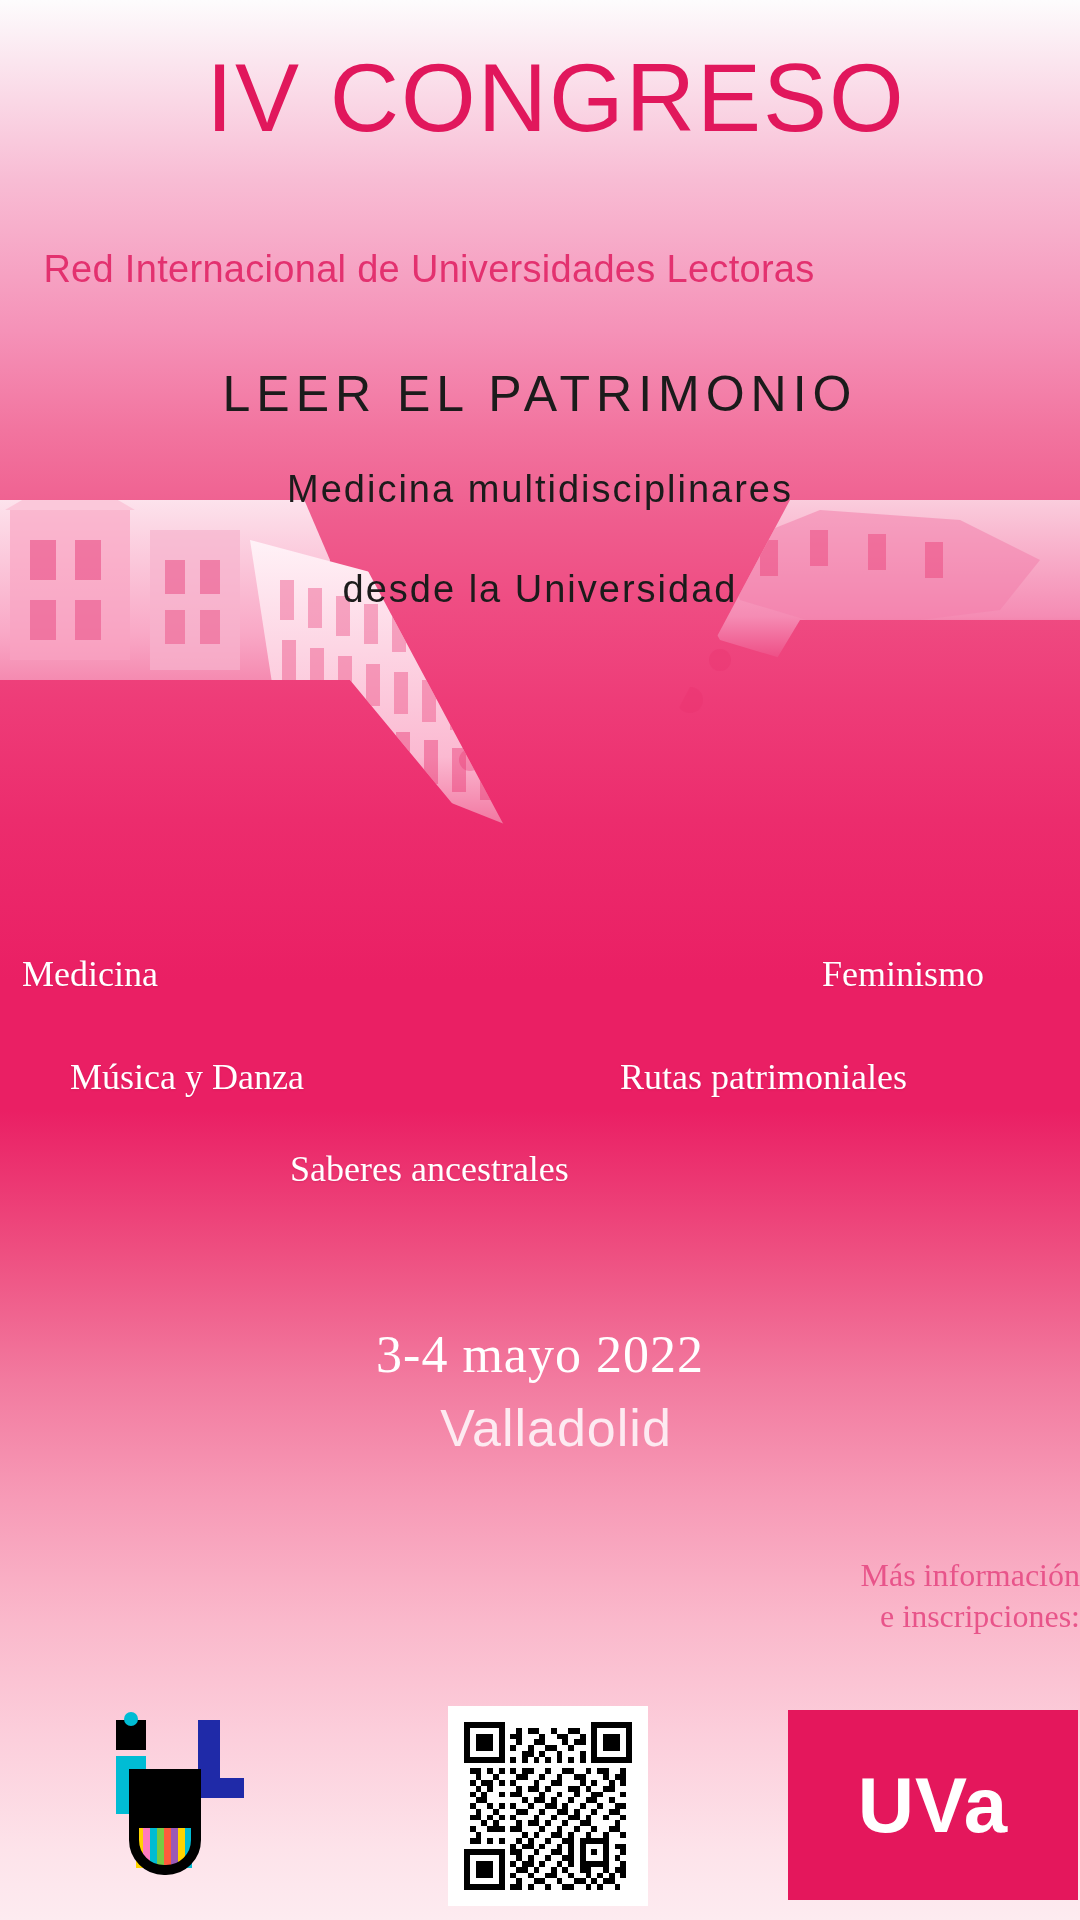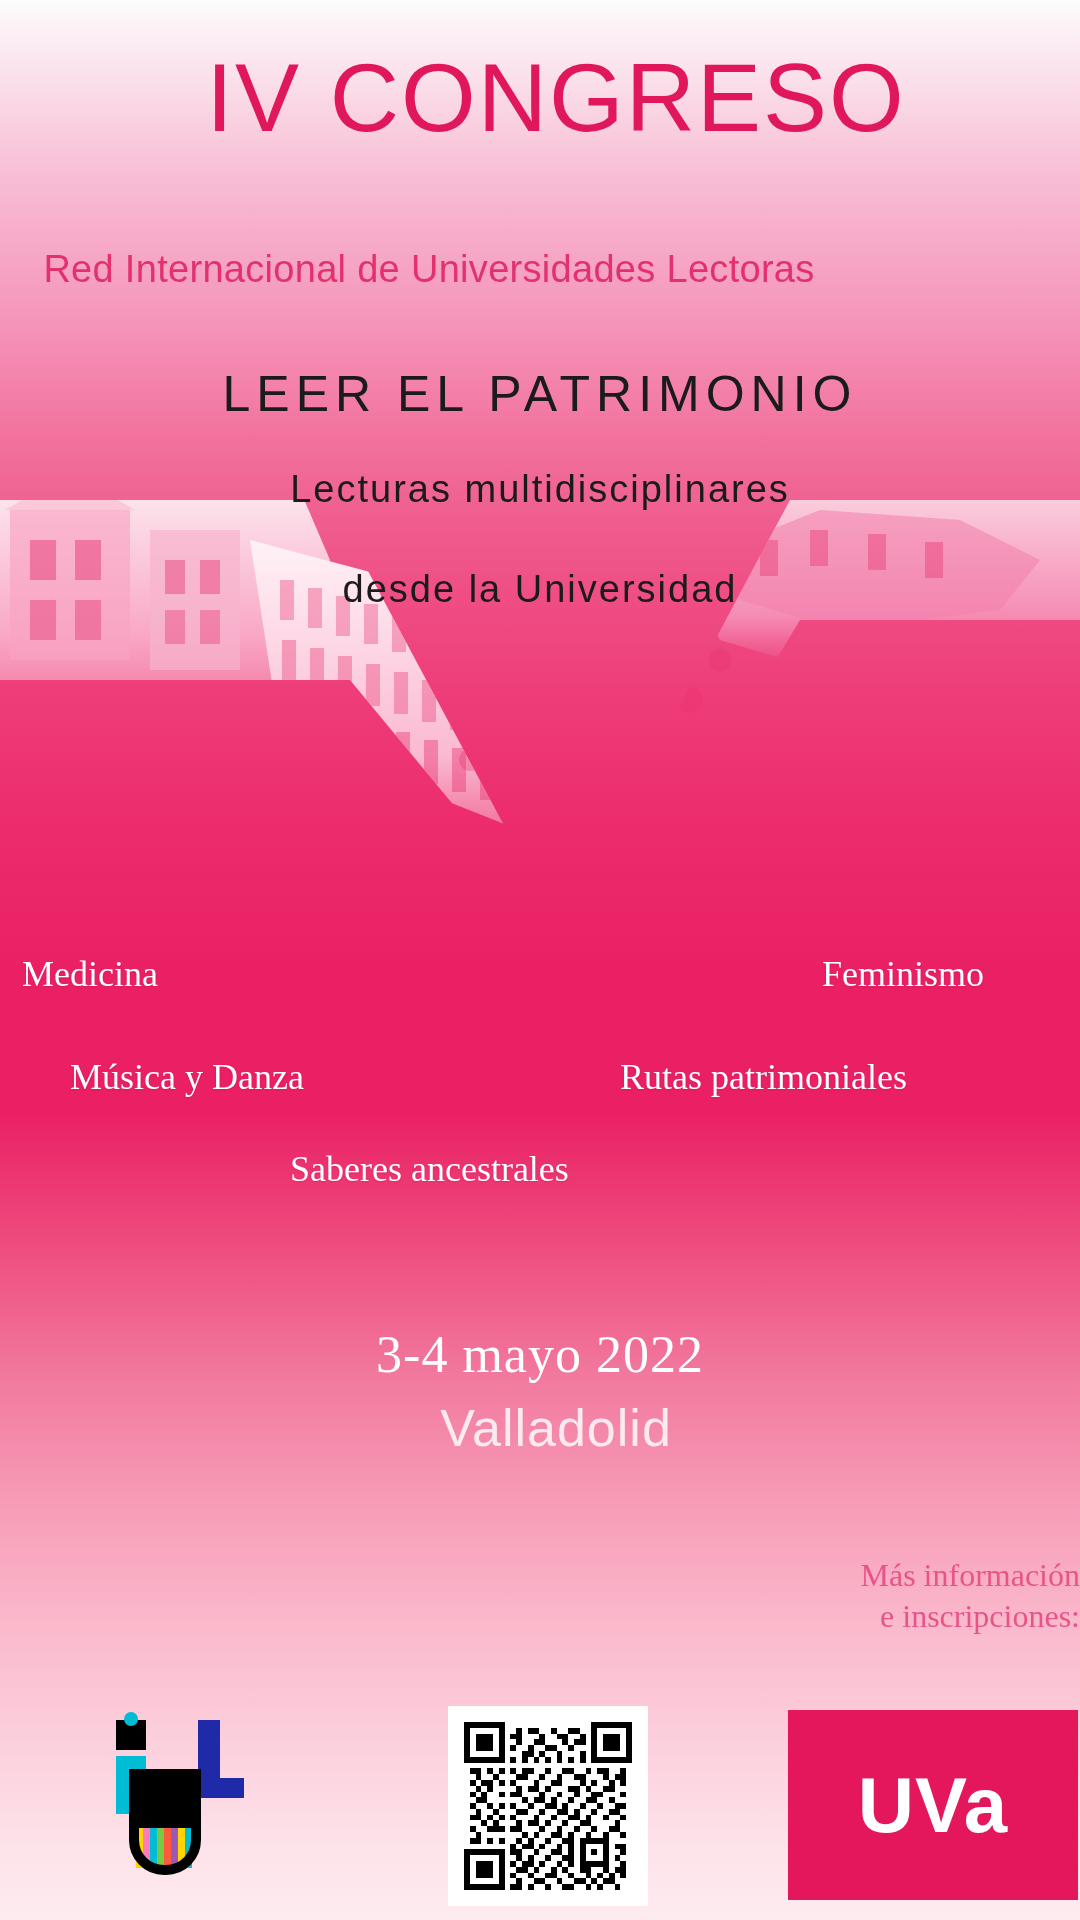--- a/index.html
+++ b/index.html
@@ -314,21 +314,21 @@
           <circle cx="470" cy="260" r="11"></circle>
             <circle cx="720" cy="160" r="11"></circle>
         </g>
       </g>
     </svg>
   </div>
 
   <div class="title-main">IV CONGRESO</div>
   <div class="subtitle-network">Red Internacional de Universidades Lectoras</div>
   <div class="theme-title">LEER  EL  PATRIMONIO</div>
-  <div class="theme-sub1">Lecturas  multidisciplinares</div>
+  <div class="theme-sub1">Medicina  multidisciplinares</div>
   <div class="theme-sub2">desde  la  Universidad</div>
 
   <div class="topic topic-medicina">Medicina</div>
   <div class="topic topic-feminismo">Feminismo</div>
   <div class="topic topic-musica">Música y Danza</div>
   <div class="topic topic-rutas">Rutas patrimoniales</div>
   <div class="topic topic-saberes">Saberes ancestrales</div>
 
   <div class="date-line">3-4 mayo 2022</div>
   <div class="place-line">Valladolid</div>

